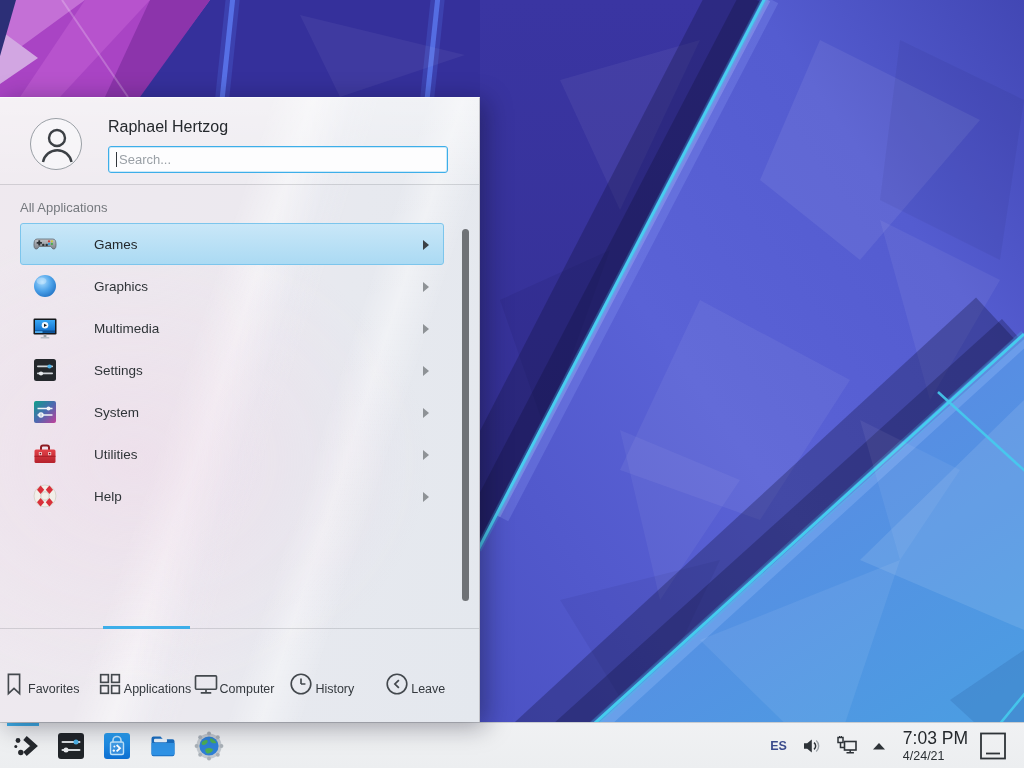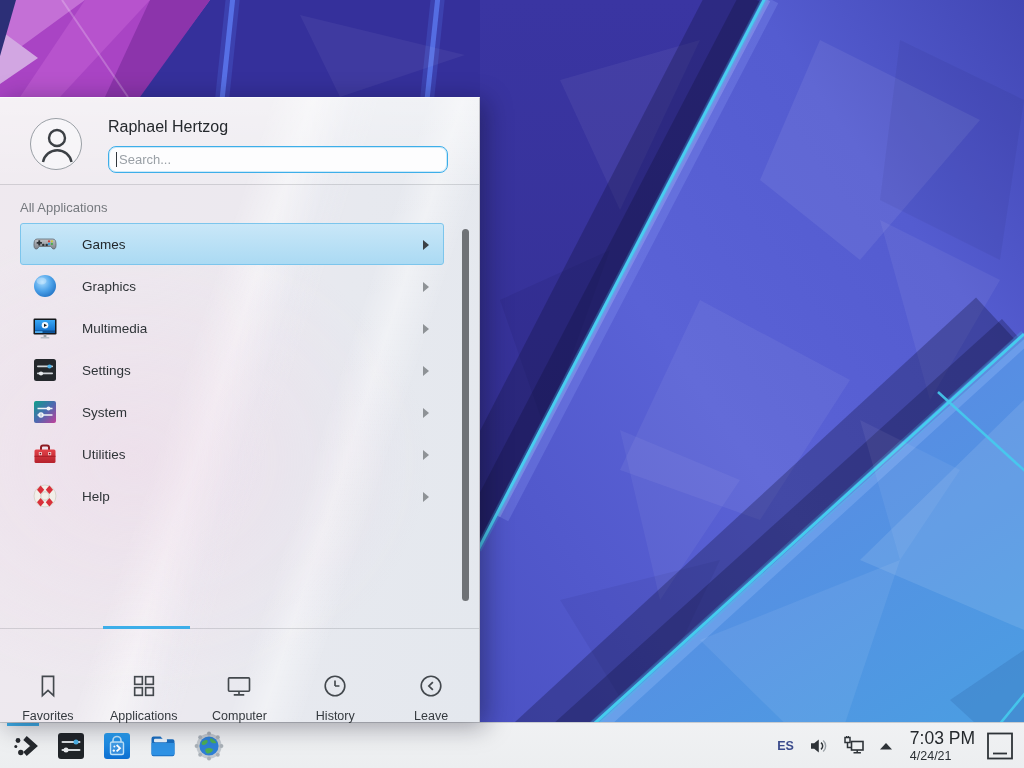--- a/index.html
+++ b/index.html
@@ -22,63 +22,63 @@
   }
   .k-header { position:absolute; left:0; top:0; width:100%; height:86px;
     background:linear-gradient(180deg, rgba(255,255,255,.40), rgba(255,255,255,.12)); }
   .k-header-sep { position:absolute; left:0; top:86px; width:100%; height:1px; background:rgba(70,75,85,.18); }
   .avatar { position:absolute; left:30px; top:20px; width:52px; height:52px; border-radius:50%;
     border:1px solid #9aa0a6; background:rgba(250,250,251,.6); }
   .avatar svg { position:absolute; left:0; top:0; }
   .user-name { position:absolute; left:108px; top:20px; font-size:16px; color:#25292d;text-align:center; }
   .search-wrap { position:absolute; left:108px; top:48px; width:340px; height:27px; }
   .search-wrap input {
-    width:100%; height:100%; border:1px solid #3daee9; border-radius:8px;
+    width:100%; height:100%; border:1px solid #3daee9; border-radius:3px;
     background:#fdfdfe; font-family:"Liberation Sans", sans-serif; font-size:13px;
     padding:0 8px 0 10px; color:#2b3034; outline:none;
     box-shadow:0 0 0 1px rgba(61,174,233,.25) inset;
   }
   .search-wrap input::placeholder { color:#9aa0a6; opacity:1; }
   .search-caret { position:absolute; left:8px; top:6px; width:1px; height:15px; background:#31363b; }
 
   .section-label { position:absolute; left:20px; top:102px; font-size:13px; color:#75797e; }
 
   .cat-list { position:absolute; left:0; top:122px; width:100%; height:408px; overflow:hidden; padding:3px 0 0 20px; }
   .cat-row { position:relative; width:424px; height:42px; display:flex; align-items:center; border:1px solid transparent; border-radius:3px; }
   .cat-row.selected {
     background:linear-gradient(180deg, #c9e7f8, #abdaf3);
     border:1px solid #7cc5ec;
   }
   .cat-icon { width:26px; height:26px; margin-left:11px; flex:0 0 26px; }
   .cat-icon svg { display:block; }
-  .cat-label { margin-left:24px; font-size:13.5px; color:#2f3438; }
+  .cat-label { margin-left:36px; font-size:13.5px; color:#2f3438; }
   .cat-row.selected .cat-label { color:#23282c; }
   .cat-arrow { position:absolute; right:14px; top:16px; width:0; height:0;
     border-left:6px solid #8e9296; border-top:5px solid transparent; border-bottom:5px solid transparent; }
   .cat-row.selected .cat-arrow { border-left-color:#3c4145; }
 
   .scrollbar { position:absolute; left:462px; top:131px; width:7px; height:372px; border-radius:4px; background:#6f7276; }
 
   .k-footer-sep { position:absolute; left:0; top:530px; width:100%; height:1px; background:rgba(70,75,85,.18); }
   .tab-indicator { position:absolute; left:103px; top:528px; width:87px; height:3px; background:#3daee9; }
 
   .tabbar { position:absolute; left:0; top:531px; width:100%; height:94px; display:flex; }
-  .tab { width:96px; display:flex; flex-direction:column; align-items:center; padding-top:16px;justify-content:flex-end; }
+  .tab { width:96px; display:flex; flex-direction:row; align-items:center; padding-top:16px; }
   .tab svg { display:block; }
   .tab-label { margin-top:9px; font-size:12.5px; color:#34393e; }
 
   
   .panel { position:absolute; left:0; bottom:0; width:1024px; height:46px; z-index:4;
     background:linear-gradient(180deg, #f0f1f3, #eceef0);
     border-top:1px solid #c9ccd0; }
   .task-icons { position:absolute; left:2px; top:0; height:46px; display:flex; }
   .task-slot { position:relative; width:46px; height:46px; display:flex; align-items:center; justify-content:center; }
   .task-active-line { position:absolute; left:5px; top:0; width:32px; height:3px; background:#3daee9; }
 
-  .tray { position:absolute; right:5px; top:0; height:46px; display:flex; align-items:center; }
+  .tray { position:absolute; right:12px; top:0; height:46px; display:flex; align-items:center; }
   .tray-kb { font-size:12.5px; font-weight:bold; color:#3b4b8c; margin-right:14px; }
   .tray-ic { margin-right:12px; display:flex; align-items:center; }
   .clock { text-align:left; margin:0 10px 0 4px; line-height:1; }
   .clock .time { font-size:17.5px; color:#24282c; }
   .clock .date { font-size:12.5px; color:#2b3034; margin-top:2px; }
   .show-desktop { width:30px; height:32px; margin-right:4px; display:flex; align-items:center; justify-content:center; }
 </style>
 </head>
 <body>
 

